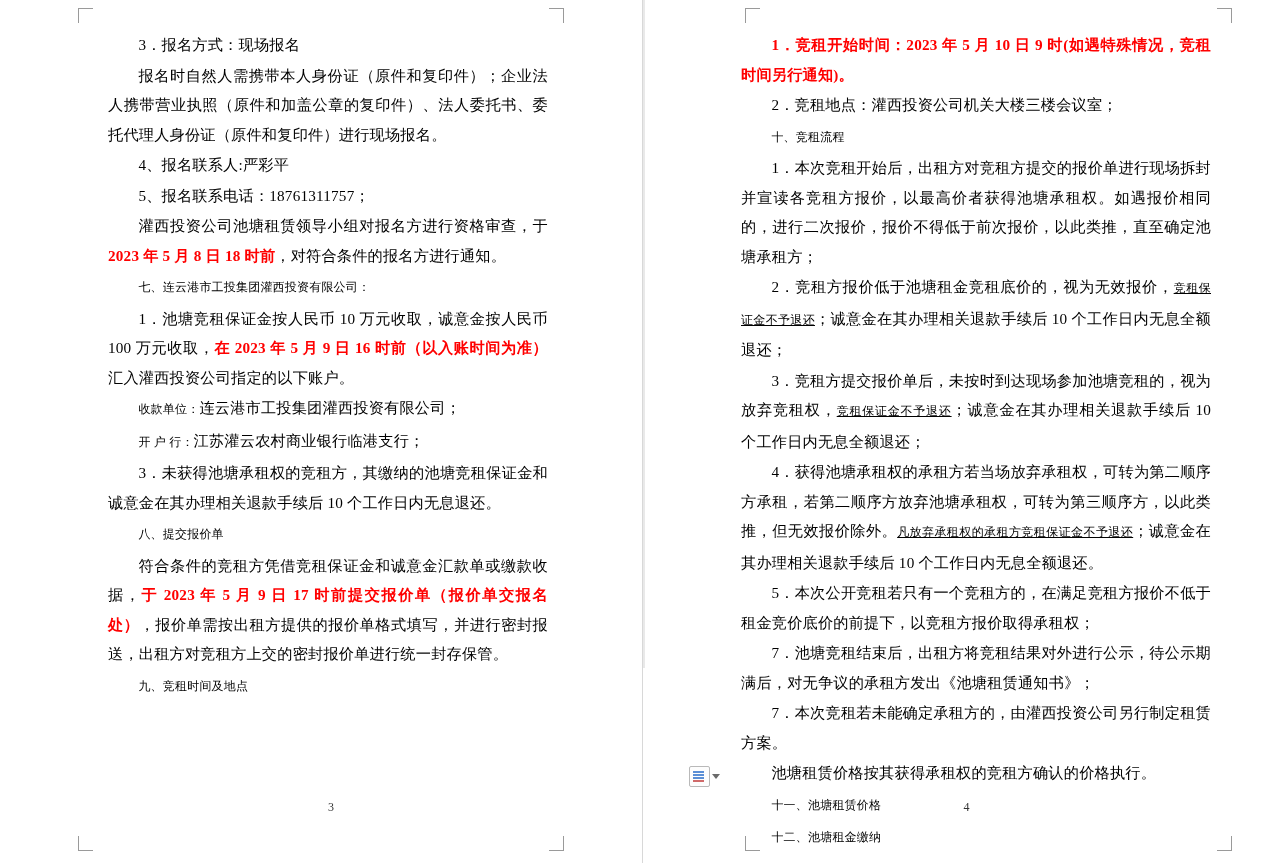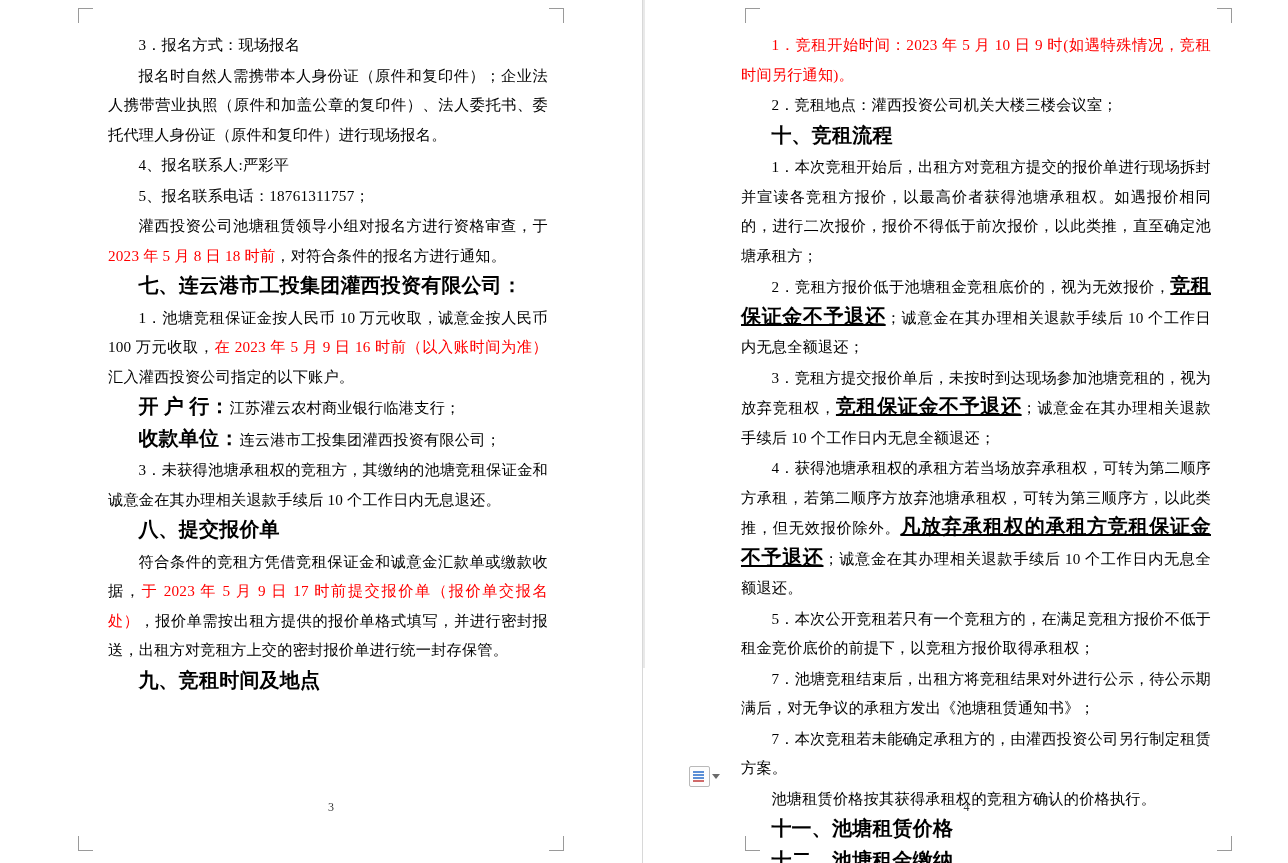--- a/index.html
+++ b/index.html
@@ -63,25 +63,25 @@
   p.para {
     margin: 0 0 1px 0;
     font-size: 15.2px;
     line-height: 29.5px;
     text-align: justify;
     text-justify: inter-ideograph;
     letter-spacing: 0.2px;
   }
   p.indent2 { text-indent: 2em; }
   .bold { font-weight: bold; }
-  .red { color: #ff0000; }
+  .red { color: #ff0000; font-weight: bold; }
   .uline { text-decoration: underline; }
   .heading {
-    font-weight: bold;
-    font-size: 20px;
+    font-weight: normal;
+    font-size: 12px;
   }
 
   .page-number {
     position: absolute;
     bottom: 48px;
     left: 0;
     width: 100%;
     text-align: center;
     font-size: 12px;
     color: #333333;
@@ -134,22 +134,22 @@
     <div class="crop br" style="right:78px; bottom:12px;"></div>
 
     <div class="body-col" id="left-col">
         <p class="para indent2"><span>3．报名方式：现场报名</span></p>
         <p class="para indent2"><span>报名时自然人需携带本人身份证（原件和复印件）；企业法人携带营业执照（原件和加盖公章的复印件）、法人委托书、委托代理人身份证（原件和复印件）进行现场报名。</span></p>
         <p class="para indent2"><span>4、报名联系人:严彩平</span></p>
         <p class="para indent2"><span>5、报名联系电话：18761311757；</span></p>
         <p class="para indent2"><span>灌西投资公司池塘租赁领导小组对报名方进行资格审查，于</span><span class="red">2023 年 5 月 8 日 18 时前</span><span>，对符合条件的报名方进行通知。</span></p>
         <p class="para indent2"><span class="bold heading">七、连云港市工投集团灌西投资有限公司：</span></p>
         <p class="para indent2"><span>1．池塘竞租保证金按人民币 10 万元收取，诚意金按人民币 100 万元收取，</span><span class="red">在 2023 年 5 月 9 日 16 时前（以入账时间为准）</span><span>汇入灌西投资公司指定的以下账户。</span></p>
+        <p class="para indent2"><span class="bold heading">收款单位：</span><span>连云港市工投集团灌西投资有限公司；</span></p>
         <p class="para indent2"><span class="bold heading">开 户 行：</span><span>江苏灌云农村商业银行临港支行；</span></p>
-        <p class="para indent2"><span class="bold heading">收款单位：</span><span>连云港市工投集团灌西投资有限公司；</span></p>
         <p class="para indent2"><span>3．未获得池塘承租权的竞租方，其缴纳的池塘竞租保证金和诚意金在其办理相关退款手续后 10 个工作日内无息退还。</span></p>
         <p class="para indent2"><span class="bold heading">八、提交报价单</span></p>
         <p class="para indent2"><span>符合条件的竞租方凭借竞租保证金和诚意金汇款单或缴款收据，</span><span class="red">于 2023 年 5 月 9 日 17 时前提交报价单（报价单交报名处）</span><span>，报价单需按出租方提供的报价单格式填写，并进行密封报送，出租方对竞租方上交的密封报价单进行统一封存保管。</span></p>
         <p class="para indent2"><span class="bold heading">九、竞租时间及地点</span></p>
       </div>
 
     <div class="page-number">3</div>
   </div>
 
   <div class="gutter"></div>

